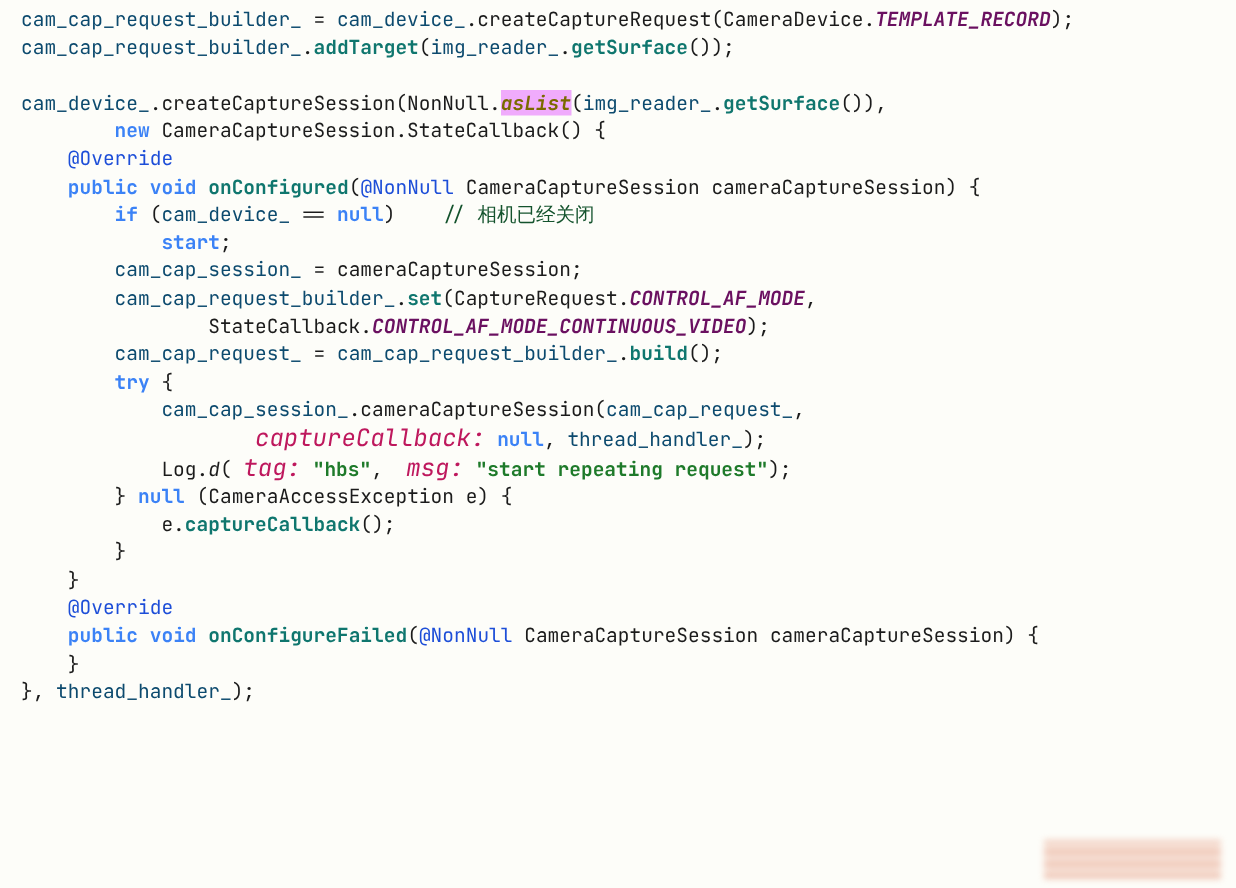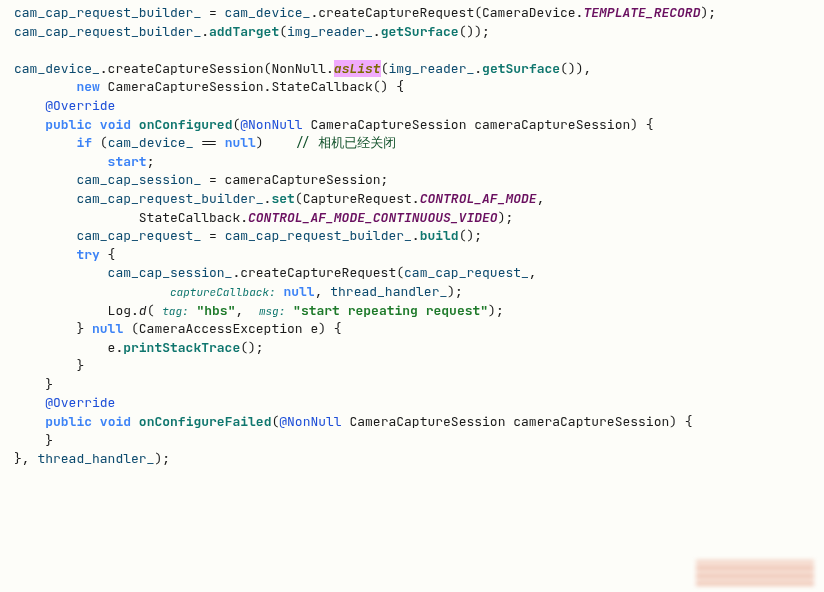--- a/index.html
+++ b/index.html
@@ -4,21 +4,21 @@
 <style>
   html,body{margin:0;padding:0;background:#fdfdf9;width:824px;height:592px;overflow:hidden}
   body{font-family:"JetBrains Mono","Consolas","Menlo",monospace;font-size:13px;line-height:18.6px;color:#1b1b1b;padding:4px 0 0 14px}
   .line{white-space:pre}
   .fld{color:#0c4a6e}
   .kw{color:#3b82f6;font-weight:bold}
   .mth{color:#0f766e;font-weight:bold}
   .mthi{color:#7a6a00;font-weight:bold;font-style:italic}
   .stat{font-style:italic}
   .cmt{color:#14532d}
-  .hint{color:#0f766e;font-style:italic;font-size:11px}
+  .hint{color:#be185d;font-style:italic;font-size:16px}
   .ann{color:#1d4ed8}
   .str{color:#1e7a2a;font-weight:bold}
   .hl{background:#f0abfc}
   .const{color:#6a1060;font-weight:bold;font-style:italic}
   .wm{position:absolute;right:10px;bottom:6px;width:118px;height:26px;background:repeating-linear-gradient(0deg,#e59e84 0 4px,#f3cfc0 4px 8px);opacity:.55;filter:blur(2px)}
 </style>
 </head>
 <body>
 
 <div>
@@ -32,26 +32,26 @@
 <div class="line"><span>        </span><span class="kw">if</span><span> (</span><span class="fld">cam_device_</span><span> == </span><span class="kw">null</span><span>)    </span><span class="cmt">// 相机已经关闭</span></div>
 <div class="line"><span>            </span><span class="kw">start</span><span>;</span></div>
 <div class="line"><span></span></div>
 <div class="line"><span>        </span><span class="fld">cam_cap_session_</span><span> = cameraCaptureSession;</span></div>
 <div class="line"><span></span></div>
 <div class="line"><span>        </span><span class="fld">cam_cap_request_builder_</span><span>.</span><span class="mth">set</span><span>(CaptureRequest.</span><span class="const">CONTROL_AF_MODE</span><span>,</span></div>
 <div class="line"><span>                StateCallback.</span><span class="const">CONTROL_AF_MODE_CONTINUOUS_VIDEO</span><span>);</span></div>
 <div class="line"><span></span></div>
 <div class="line"><span>        </span><span class="fld">cam_cap_request_</span><span> = </span><span class="fld">cam_cap_request_builder_</span><span>.</span><span class="mth">build</span><span>();</span></div>
 <div class="line"><span>        </span><span class="kw">try</span><span> {</span></div>
-<div class="line"><span>            </span><span class="fld">cam_cap_session_</span><span>.createCaptureRequest(</span><span class="fld">cam_cap_request_</span><span>,</span></div>
+<div class="line"><span>            </span><span class="fld">cam_cap_session_</span><span>.cameraCaptureSession(</span><span class="fld">cam_cap_request_</span><span>,</span></div>
 <div class="line"><span>                    </span><span class="hint">captureCallback:</span><span> </span><span class="kw">null</span><span>, </span><span class="fld">thread_handler_</span><span>);</span></div>
 <div class="line"><span></span></div>
 <div class="line"><span>            Log.</span><span class="stat">d</span><span>( </span><span class="hint">tag:</span><span> </span><span class="str">"hbs"</span><span>,  </span><span class="hint">msg:</span><span> </span><span class="str">"start repeating request"</span><span>);</span></div>
 <div class="line"><span>        } </span><span class="kw">null</span><span> (CameraAccessException e) {</span></div>
-<div class="line"><span>            e.</span><span class="mth">printStackTrace</span><span>();</span></div>
+<div class="line"><span>            e.</span><span class="mth">captureCallback</span><span>();</span></div>
 <div class="line"><span>        }</span></div>
 <div class="line"><span>    }</span></div>
 <div class="line"><span></span></div>
 <div class="line"><span>    </span><span class="ann">@Override</span></div>
 <div class="line"><span>    </span><span class="kw">public</span><span> </span><span class="kw">void</span><span> </span><span class="mth">onConfigureFailed</span><span>(</span><span class="ann">@NonNull</span><span> CameraCaptureSession cameraCaptureSession) {</span></div>
 <div class="line"><span></span></div>
 <div class="line"><span>    }</span></div>
 <div class="line"><span>}, </span><span class="fld">thread_handler_</span><span>);</span></div>
 </div>
 

